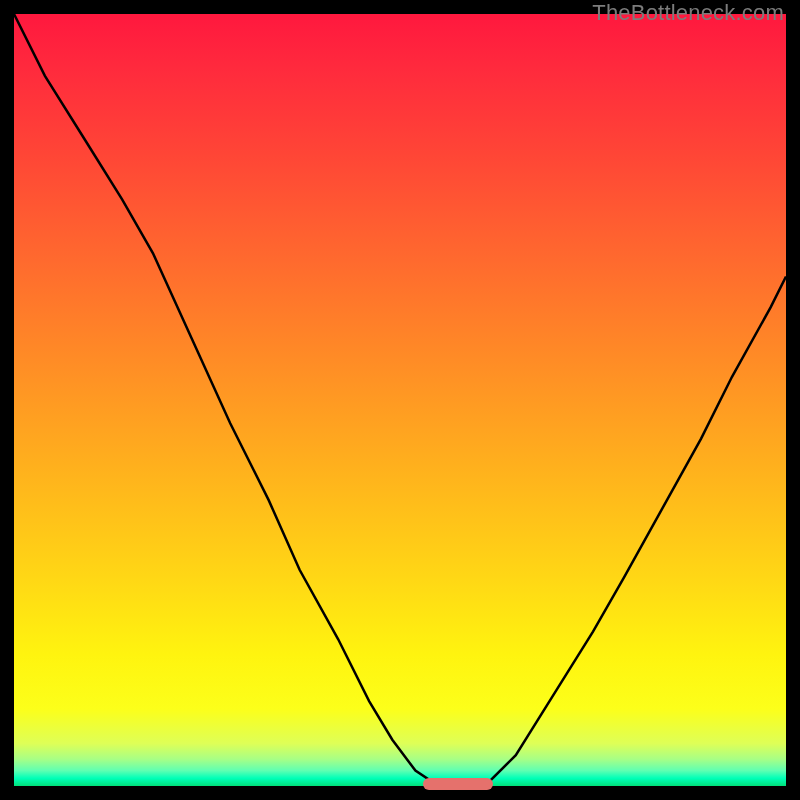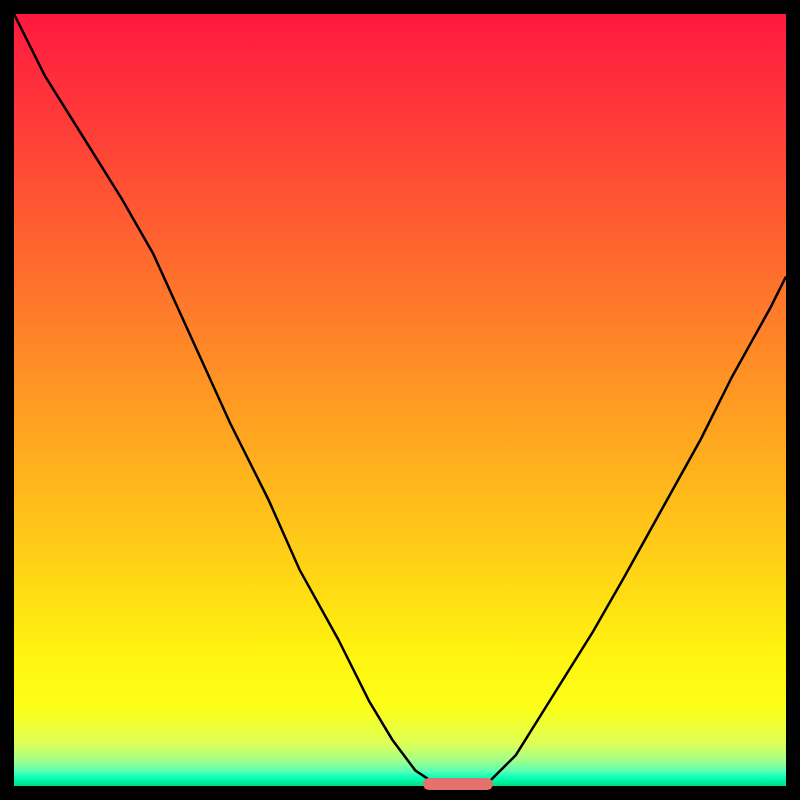--- a/index.html
+++ b/index.html
@@ -68,13 +68,14 @@
 <body>
 
 <div class="frame">
   <div class="plot-area">
     <svg class="curve" viewBox="0 0 772 772" preserveAspectRatio="none">
       <path fill="none" stroke="#000" stroke-width="2.5" d="M0.0 0.0 L30.9 61.8 L69.5 123.5 L108.1 185.3 L139.0 239.3 L177.6 324.2 L216.2 409.2 L254.8 486.4 L285.6 555.8 L324.2 625.3 L355.1 687.1 L378.3 725.7 L401.4 756.6 L424.6 772.0" id="path-left"></path>
       <path fill="none" stroke="#000" stroke-width="2.5" d="M470.9 772.0 L501.8 741.1 L540.4 679.4 L579.0 617.6 L609.9 563.6 L648.5 494.1 L687.1 424.6 L718.0 362.8 L756.6 293.4 L772.0 262.5" id="path-right"></path>
     </svg>
     <div class="pill" id="pill" style="left: 409.16px; width: 69.48px; top: 764px;"></div>
   </div>
+  <div class="attribution">TheBottleneck.com</div>
 </div>
 
 </body></html>

